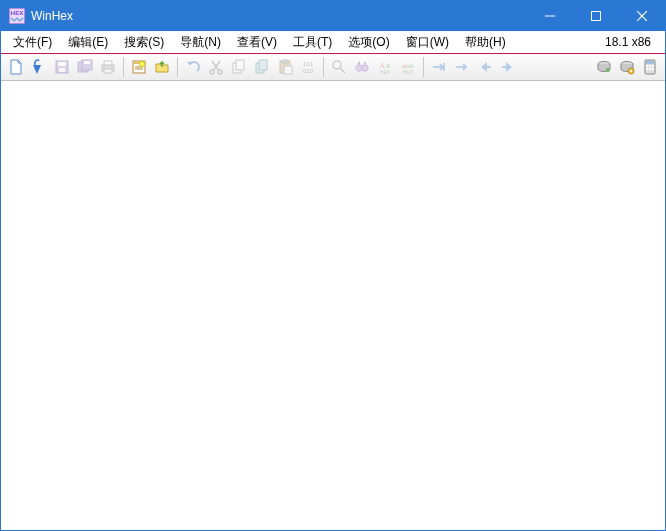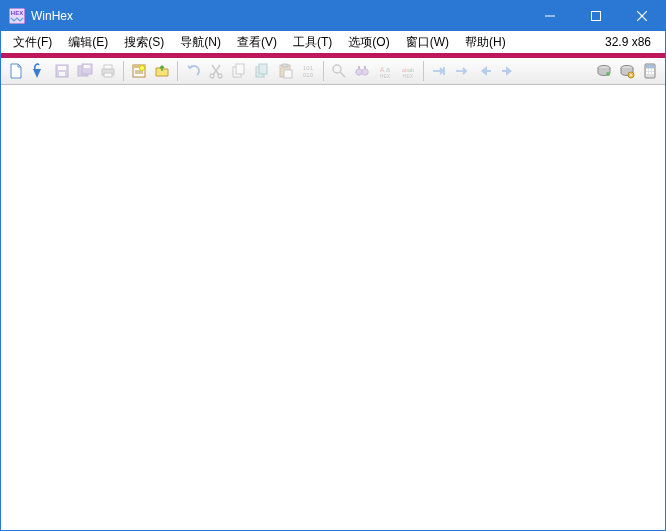--- a/index.html
+++ b/index.html
@@ -49,21 +49,21 @@
     color: #fff;
   }
   .titlebar .win-btn svg { display:block; }
   
   .menubar {
     height: 22px;
     background: #fff;
     display: flex;
     align-items: center;
     padding: 0 4px;
-    border-bottom: 5px solid #be185d;
+    border-bottom: 1px solid #be185d;
   }
   .menu-item {
     padding: 2px 8px;
     font-size: 12px;
     white-space: nowrap;
   }
   .menubar .spacer { flex: 1; }
   .menubar .version {
     padding: 2px 10px;
     font-size: 12px;
@@ -140,21 +140,21 @@
     <div class="menu-item">文件(F)</div>
     <div class="menu-item">编辑(E)</div>
     <div class="menu-item">搜索(S)</div>
     <div class="menu-item">导航(N)</div>
     <div class="menu-item">查看(V)</div>
     <div class="menu-item">工具(T)</div>
     <div class="menu-item">选项(O)</div>
     <div class="menu-item">窗口(W)</div>
     <div class="menu-item">帮助(H)</div>
     <div class="spacer"></div>
-    <div class="version">32.9 x86</div>
+    <div class="version">18.1 x86</div>
   </div>
 
   <div class="toolbar">
 
     <div class="tb-btn">
       <svg width="16" height="16" viewBox="0 0 16 16">
         <path d="M3 1 h7 l3 3 v11 h-10 z" fill="#fff" stroke="#5b8fd6"></path>
         <path d="M10 1 v3 h3" fill="none" stroke="#5b8fd6"></path>
       </svg>
     </div>

